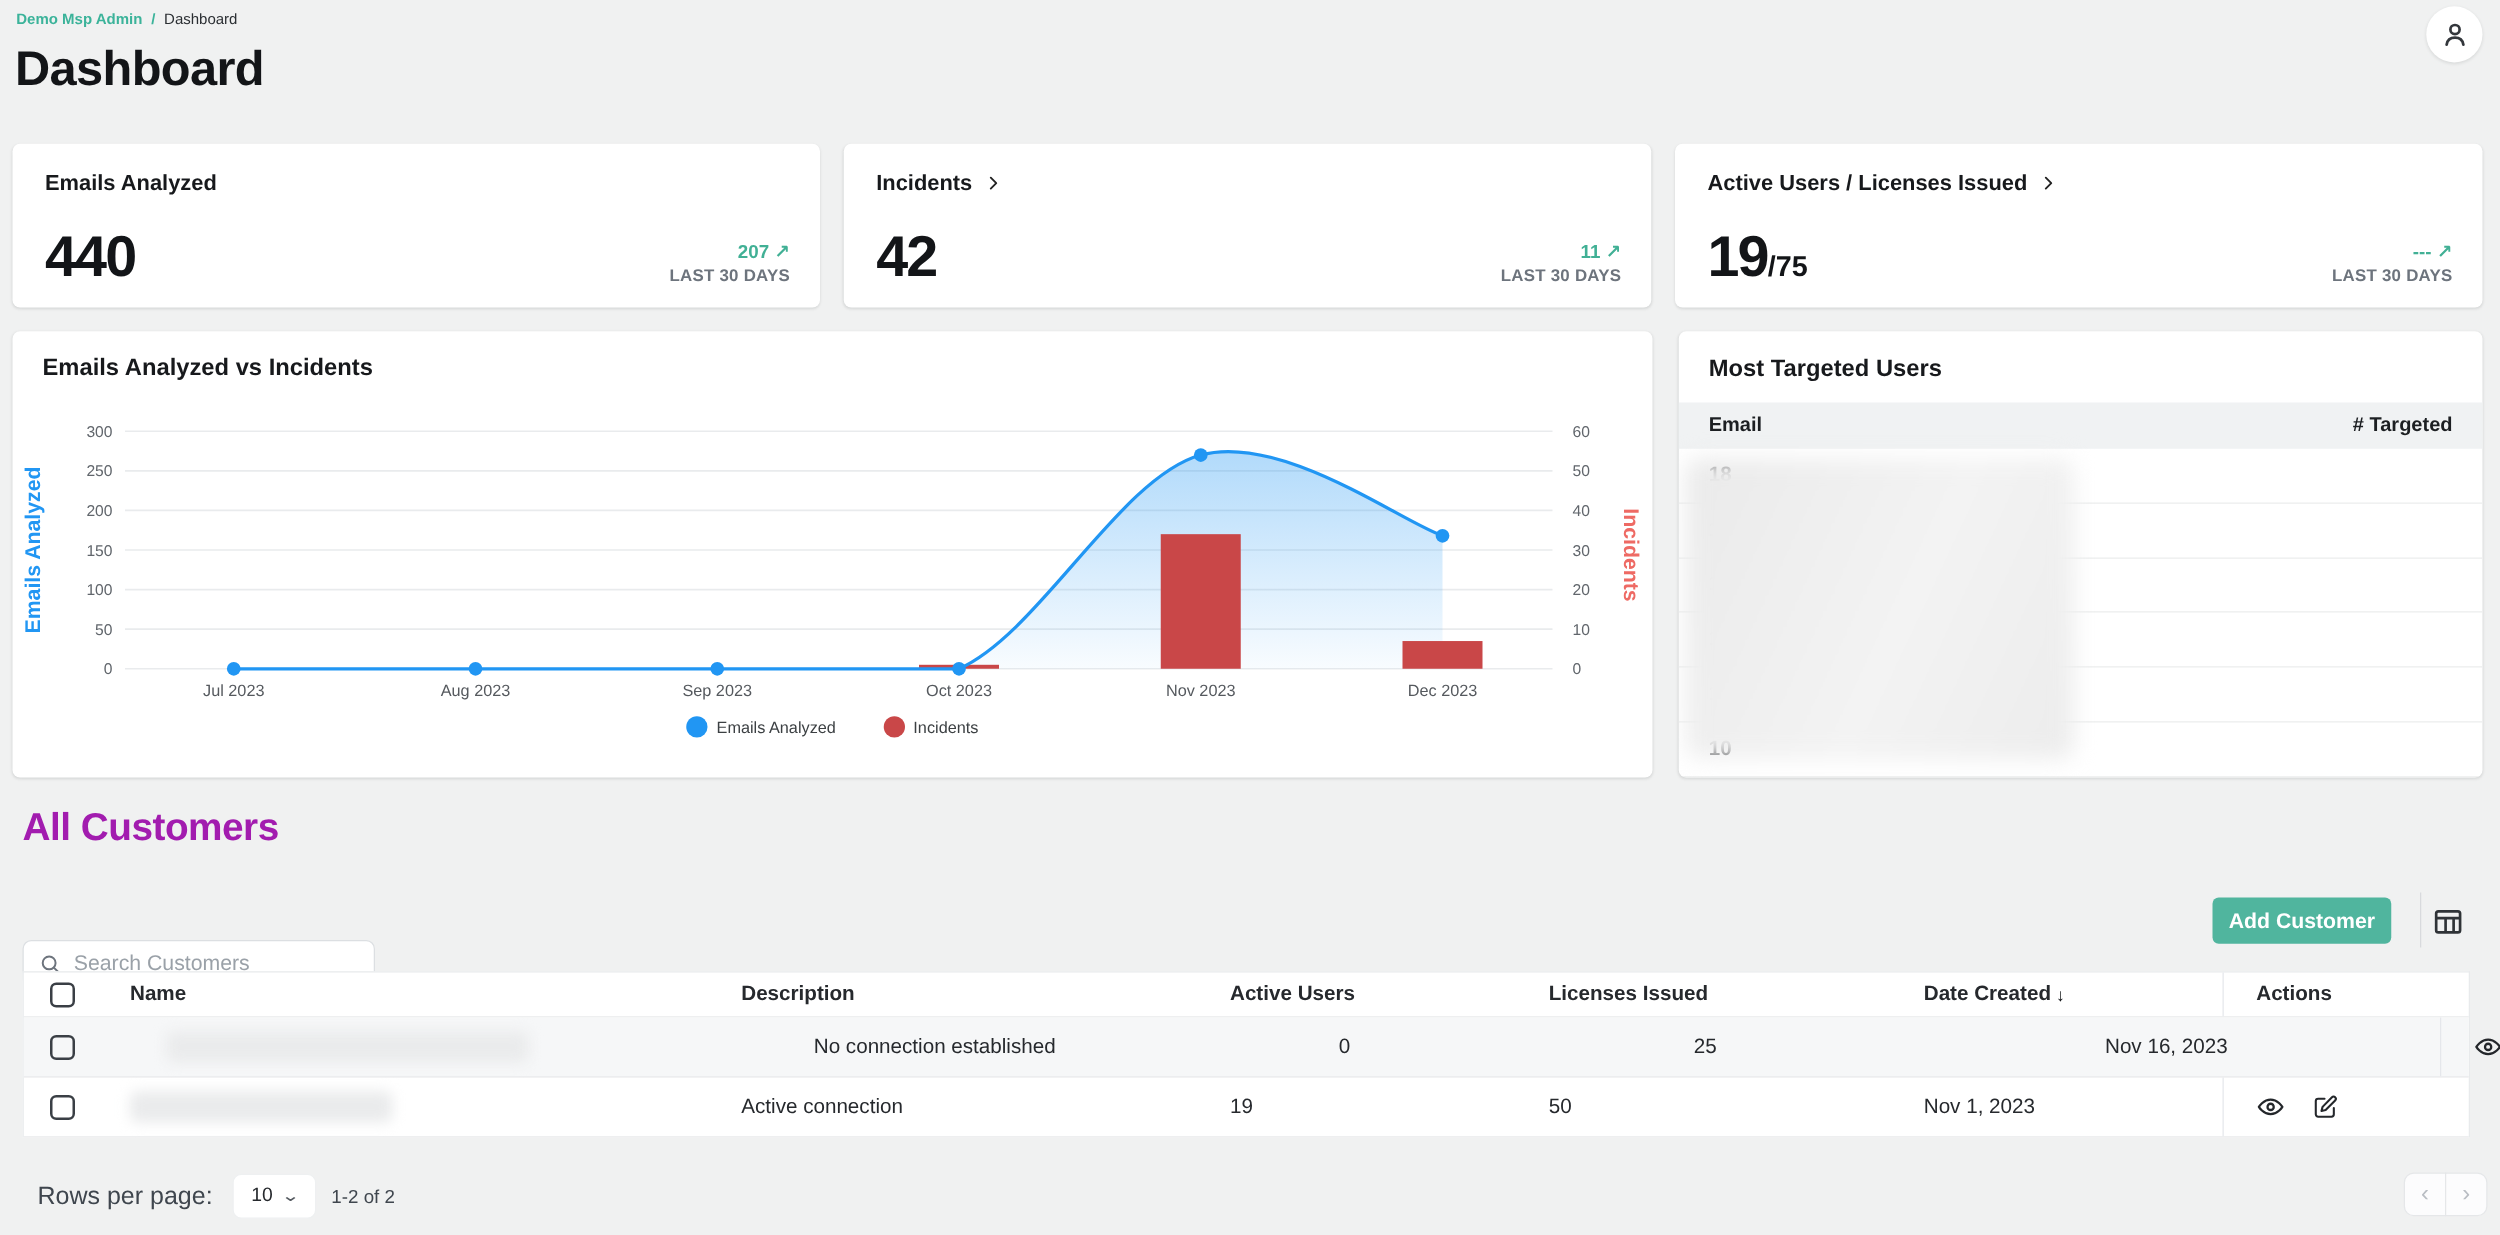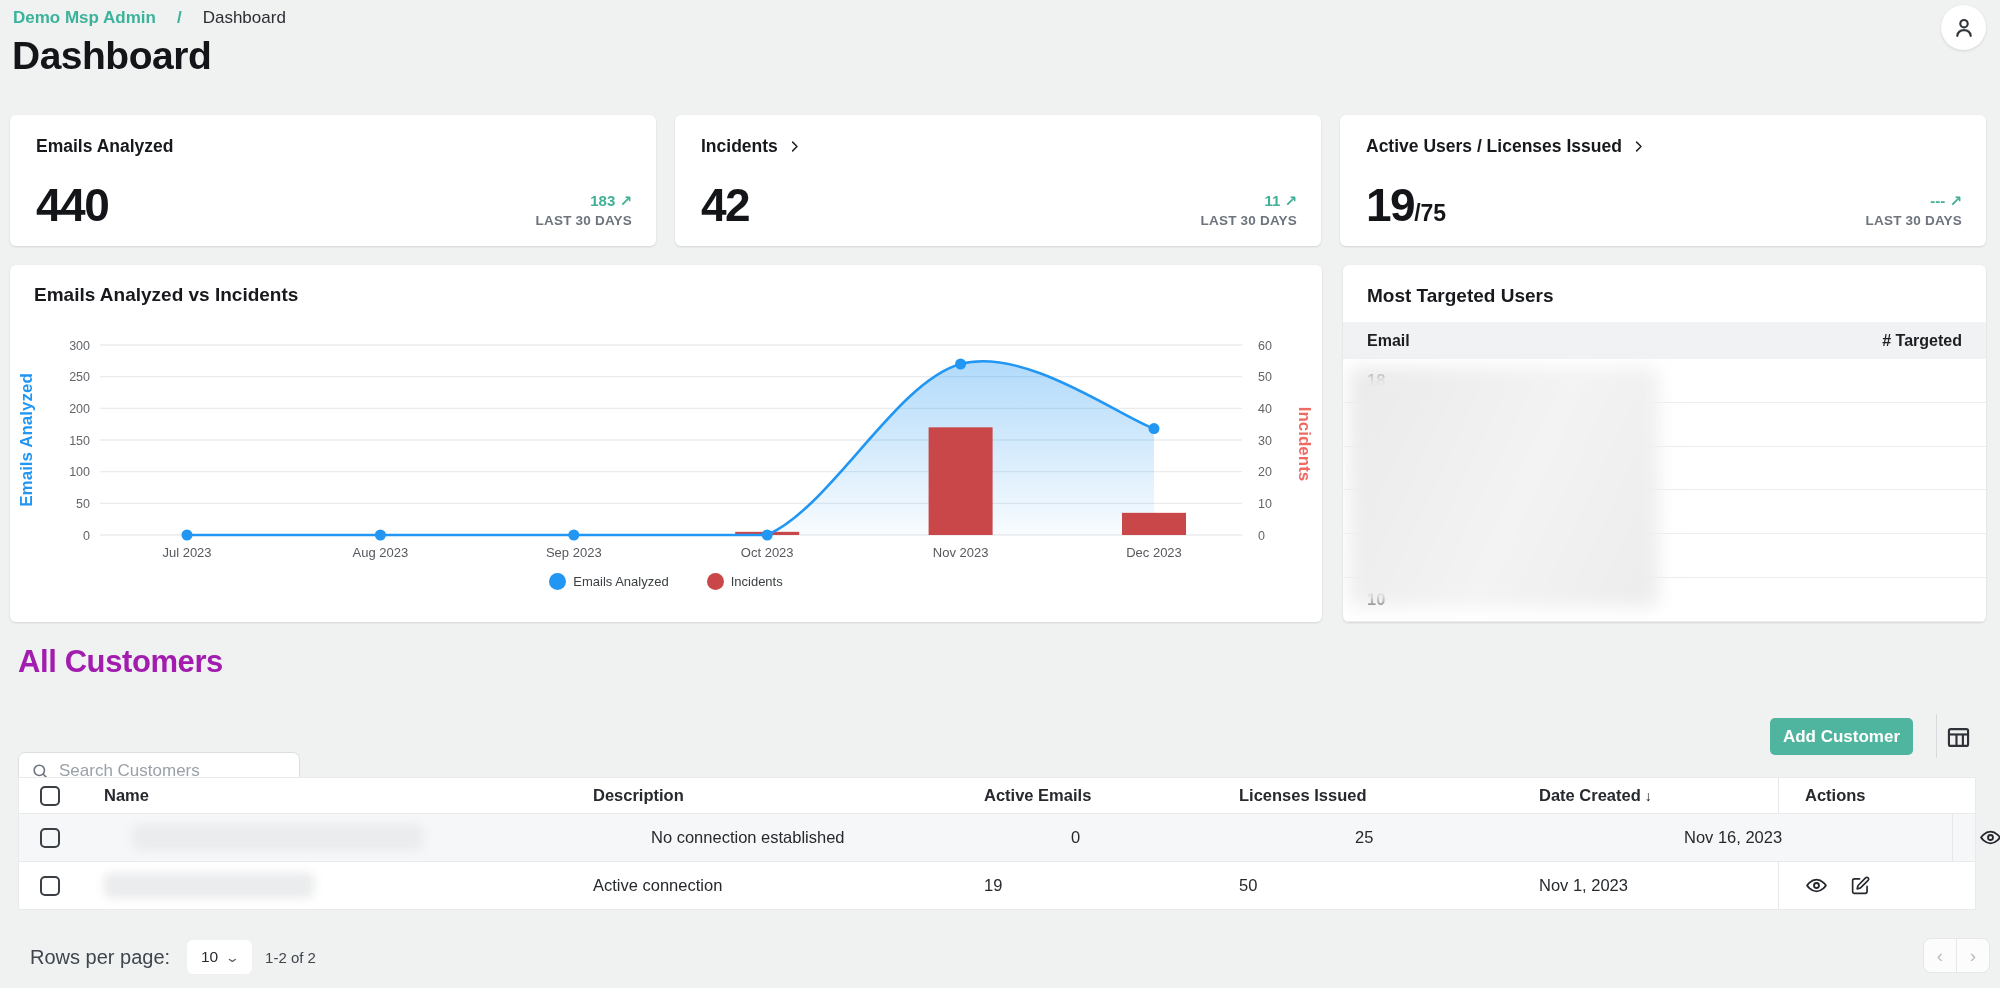--- a/index.html
+++ b/index.html
@@ -6,21 +6,21 @@
   html,body { width:2000px; height:988px; }
   body {
     font-family: "Liberation Sans", "DejaVu Sans", sans-serif;
     background:#f0f1f1; color:#17191c; overflow:hidden; position:relative;
   }
   .abs { position:absolute; }
   .card { background:#fff; border-radius:6px;
           box-shadow:0 1px 2px rgba(20,24,28,.05), 0 1px 3px rgba(20,24,28,.07); }
 
   
-  .breadcrumb { left:13px; top:8px; font-size:17px; display:flex; gap:21px; align-items:baseline;}
+  .breadcrumb { left:13px; top:8px; font-size:12px; display:flex; gap:7px; align-items:baseline;}
   .breadcrumb .root { color:#3bb39a; font-weight:700; cursor:pointer; }
   .breadcrumb .sep  { color:#3bb39a; font-weight:700; }
   .breadcrumb .cur  { color:#2b2f33; font-weight:500; }
   .page-title { left:12px; top:34px; font-size:39px; font-weight:600; letter-spacing:-.5px; color:#131518;}
   .user-btn { left:1941px; top:5px; width:45px; height:45px; border-radius:50%;
               background:#fff; box-shadow:0 1px 3px rgba(20,24,28,.12);
               display:flex; align-items:center; justify-content:center; cursor:pointer; border:none;}
 
   
   .stats-row { left:10px; top:115px; width:1976px; display:flex; gap:19px; }
@@ -116,21 +116,21 @@
 </button>
 
 <div class="abs stats-row">
 
   <div class="card stat-card">
     <div class="stat-label-row">
       <span>Emails Analyzed</span>
     </div>
     <div class="stat-value">440</div>
     <div class="stat-right">
-      <div class="stat-trend"><span>183</span> <span>↗</span></div>
+      <div class="stat-trend"><span>207</span> <span>↗</span></div>
       <div class="stat-period">LAST 30 DAYS</div>
     </div>
   </div>
 
   <div class="card stat-card">
     <div class="stat-label-row">
       <span>Incidents</span>
       <span class="chev">
         <svg class="ic" width="15" height="15" viewBox="0 0 24 24" fill="none" stroke="#222" stroke-width="2.4" stroke-linecap="round" stroke-linejoin="round">
             <path d="M9 5l7 7-7 7"></path>
@@ -284,21 +284,21 @@
     <div class="t-cell cb-cell">
         <span class="cb"></span>
       </div>
     <div class="t-cell name-cell">
         <span>Name</span>
       </div>
     <div class="t-cell">
         <span>Description</span>
       </div>
     <div class="t-cell">
-        <span>Active Emails</span>
+        <span>Active Users</span>
       </div>
     <div class="t-cell">
         <span>Licenses Issued</span>
       </div>
     <div class="t-cell">
         <span>Date Created</span>
         <span class="sort-ic">↓</span>
       </div>
     <div class="t-cell actions-cell">
         <span>Actions</span>

